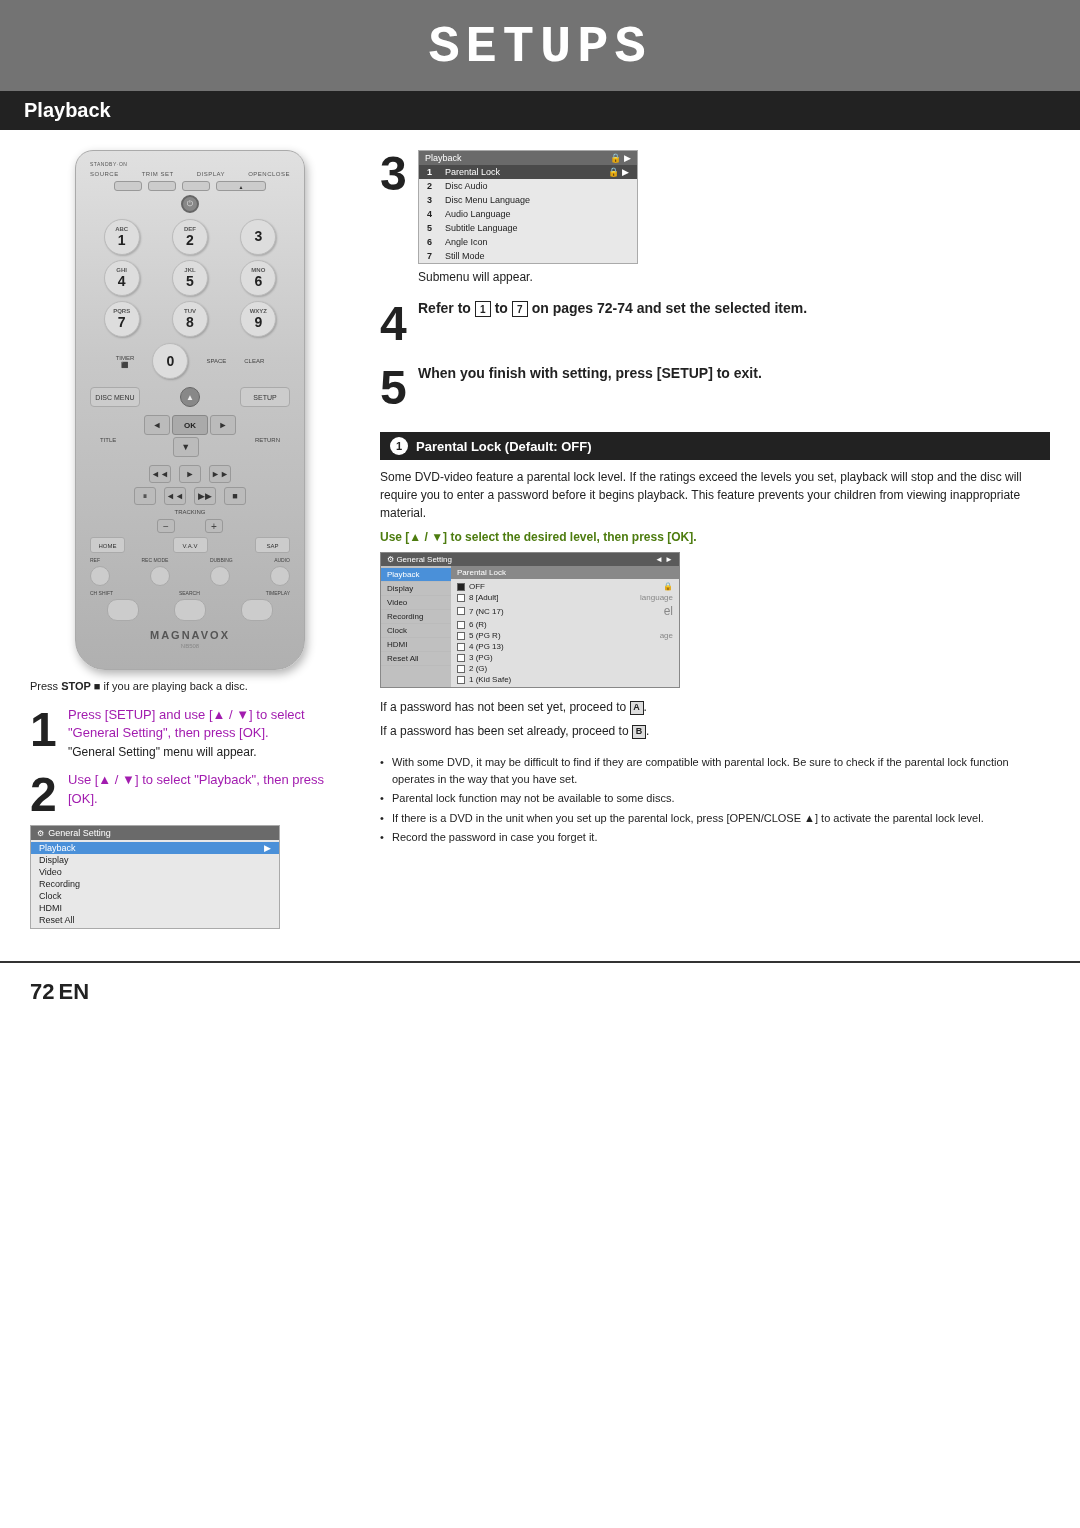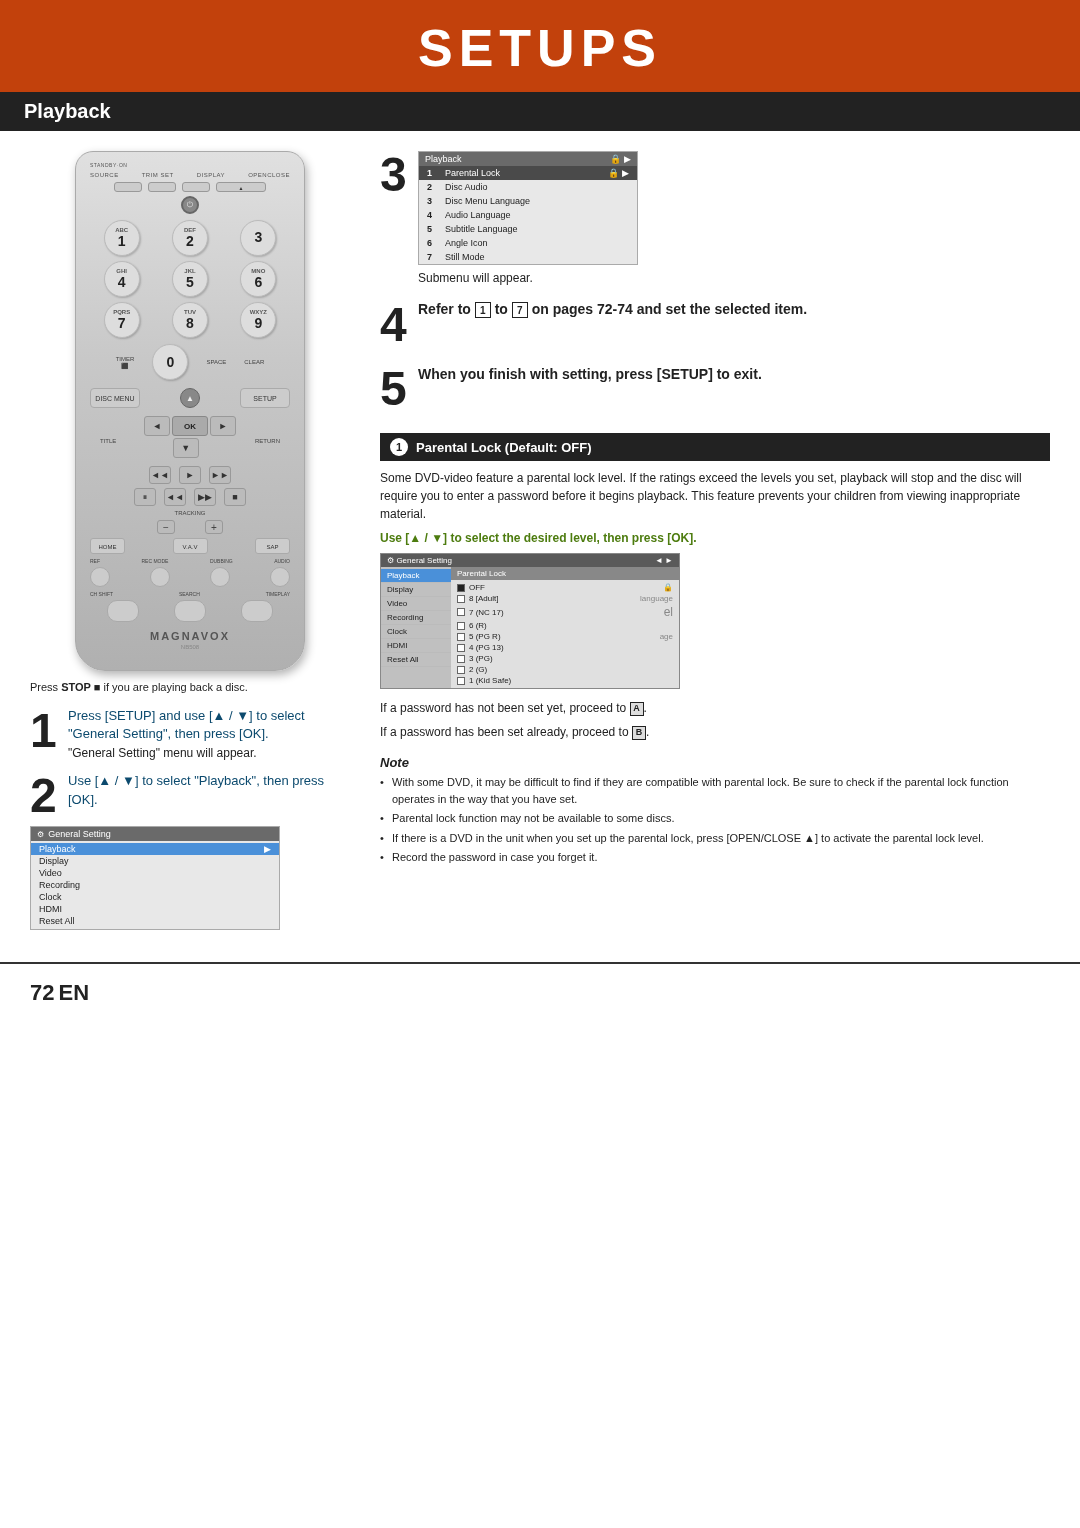--- a/index.html
+++ b/index.html
@@ -7,23 +7,24 @@
       font-family: Arial, sans-serif;
       background: #fff;
       width: 1080px;
       min-height: 1528px;
       position: relative;
       overflow-x: hidden;
     }
 
     
     .page-header {
-      background: #c2410c;
+      background: #737373;
       text-align: center;
       padding: 18px 0 14px;
+      font-family: Liberation Mono, monospace;
     }
     .page-header h1 {
       color: #fff;
       font-size: 52px;
       font-weight: 900;
       letter-spacing: 6px;
     }
 
     
     .section-bar {
@@ -366,21 +367,21 @@
     .step-num {
       font-size: 48px;
       font-weight: bold;
       color: #222;
       line-height: 1;
       width: 28px;
       flex-shrink: 0;
     }
     .step-text {
       font-size: 13px;
-      color: #0c4a6e;
+      color: #a21caf;
       line-height: 1.4;
     }
     .step-note {
       font-size: 12px;
       color: #222;
       margin-top: 3px;
     }
 
     
     .menu-screenshot {
@@ -1096,21 +1097,20 @@
       </div>
 
       <p class="ab-notes">
         If a password has not been set yet, proceed to <span class="ab-letter">A</span>.
       </p>
       <p class="ab-notes">
         If a password has been set already, proceed to <span class="ab-letter">B</span>.
       </p>
 
       <div class="note-box">
-        <div class="note-title">Note</div>
         <ul class="note-list">
           <li>With some DVD, it may be difficult to find if they are compatible with parental lock. Be sure to check if the parental lock function operates in the way that you have set.</li>
           <li>Parental lock function may not be available to some discs.</li>
           <li>If there is a DVD in the unit when you set up the parental lock, press [OPEN/CLOSE ▲] to activate the parental lock level.</li>
           <li>Record the password in case you forget it.</li>
         </ul>
       </div>
 
     </div>
 

